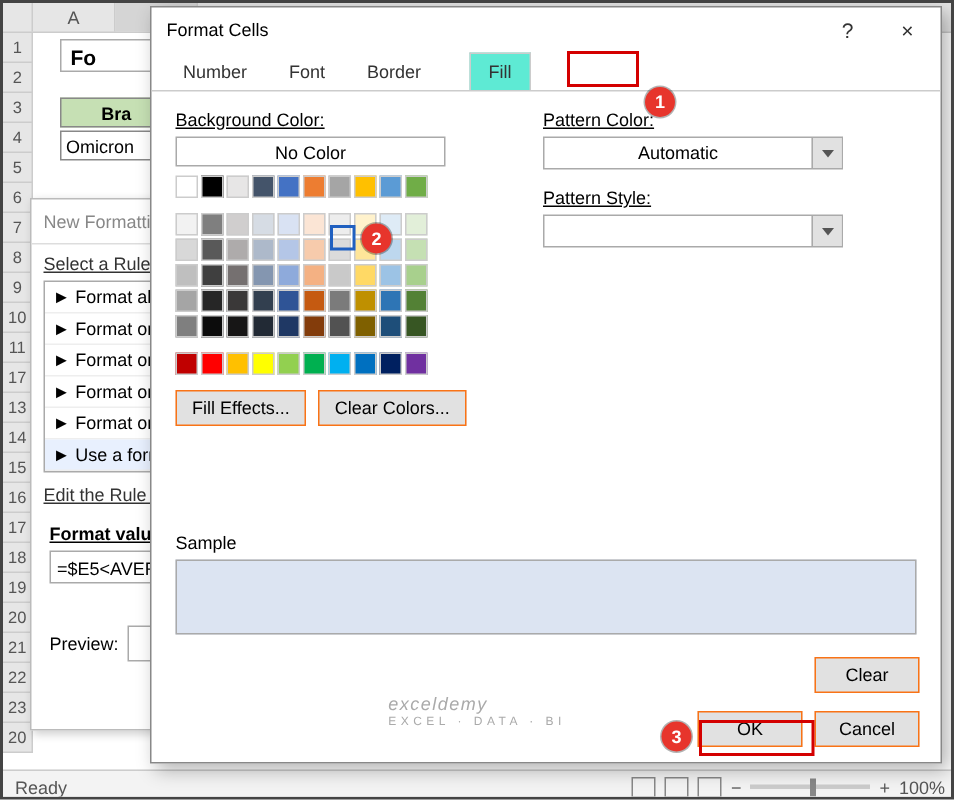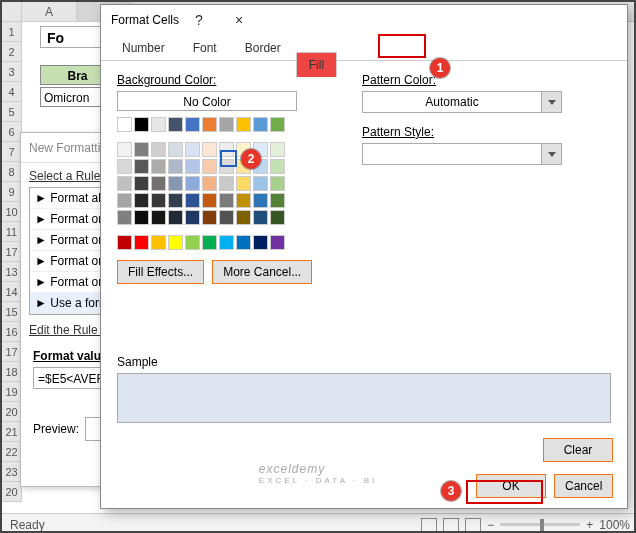--- a/index.html
+++ b/index.html
@@ -30,27 +30,27 @@
 .nfr .rules div { padding: 3px 5px; border-bottom: 1px solid #eee; white-space: nowrap; overflow: hidden; }
 .nfr .rules div.sel { background: #e8f0fe; }
 .nfr .fmlabel { padding: 10px 12px 2px; font-weight: bold; text-decoration: underline; }
 .nfr .fmfield { margin: 2px 12px; height: 22px; border: 1px solid #aaa; padding: 0 4px; line-height: 22px; white-space: nowrap; overflow: hidden; }
 .nfr .preview-row { display: flex; align-items: center; gap: 6px; margin: 28px 12px 0; }
 .nfr .preview-row .pb { flex: 0 0 auto; font-weight: normal; }
 .nfr .preview-row .pv { width: 60px; height: 24px; border: 1px solid #aaa; }
 
 
 .fc { position: absolute; left: 98px; top: 2px; width: 528px; height: 505px; background: #fff; border: 1px solid #888; box-shadow: 4px 4px 12px rgba(0,0,0,0.3); }
-.fc .titlebar { height: 30px; display: flex; align-items: center; justify-content: flex-start; padding: 0 2px 0 10px; }
+.fc .titlebar { height: 30px; display: flex; align-items: center; justify-content: space-between; padding: 0 2px 0 10px; }
 .fc .titlebar .t { font-size: 12px; }
 .fc .titlebar .wbtns { display: flex; }
 .fc .wbtn { width: 40px; height: 28px; display: flex; align-items: center; justify-content: center; font-size: 14px; color: #333; }
 .fc .tabs { display: flex; padding: 0 8px; border-bottom: 1px solid #ccc; position: relative; height: 26px; align-items: flex-end; }
 .fc .tab { padding: 5px 12px; border: 1px solid transparent; border-bottom: none; margin-right: 2px; color: #333; position: relative; }
-.fc .tab.active { border-color: #ccc; background: #ef4444; top: 17px; }
+.fc .tab.active { border-color: #ccc; background: #5eead4; top: 0; margin-left: 17px; }
 .fc .body { display: flex; padding: 10px 16px 0; gap: 30px; }
 .fc .lcol { width: 215px; }
 .fc .rcol { width: 230px; }
 .fc .lbl { padding: 2px 0 4px; text-decoration: underline; }
 .nocolor { width: 180px; height: 20px; border: 1px solid #aaa; text-align: center; line-height: 20px; margin-bottom: 6px; }
 .palette-row { display: flex; gap: 2px; margin-bottom: 2px; }
 .sw { width: 15px; height: 15px; border: 1px solid #ccc; }
 .gap { height: 8px; }
 .btnrow { display: flex; gap: 8px; margin-top: 10px; }
 .dlgbtn { border: 1px solid #f97316; background: #e1e1e1; padding: 3px 10px; line-height: 16px; }
@@ -245,21 +245,21 @@
           <div class="sw" style="background: rgb(255, 255, 0);"></div>
           <div class="sw" style="background: rgb(146, 208, 80);"></div>
           <div class="sw" style="background: rgb(0, 176, 80);"></div>
           <div class="sw" style="background: rgb(0, 176, 240);"></div>
           <div class="sw" style="background: rgb(0, 112, 192);"></div>
           <div class="sw" style="background: rgb(0, 32, 96);"></div>
           <div class="sw" style="background: rgb(112, 48, 160);"></div>
         </div>
       <div class="btnrow">
         <div class="dlgbtn">Fill Effects...</div>
-        <div class="dlgbtn">More Cancel...</div>
+        <div class="dlgbtn">Clear Colors...</div>
       </div>
     </div>
     <div class="rcol">
       <div class="lbl">Pattern Color:</div>
       <div class="dropdown">
         <div class="dv">Automatic</div>
         <div class="da">
             <div class="arrow-down"></div>
           </div>
       </div>
@@ -274,21 +274,21 @@
   </div>
   <div class="sample-area">
     <span>Sample</span>
     <div class="sample-box"></div>
   </div>
   <div class="clear-row">
     <div class="dlgbtn" style="width:70px;text-align:center;">Clear</div>
   </div>
   <div class="footer">
     <div class="dlgbtn" style="width:70px;text-align:center;">OK</div>
-    <div class="dlgbtn" style="width:59px;text-align:center;">Cancel</div>
+    <div class="dlgbtn" style="width:70px;text-align:center;">Cancel</div>
   </div>
 </div>
 
 <div class="redbox" style="left:376px;top:32px;width:48px;height:24px;"></div>
 <div class="bluebox" style="left:218px;top:148px;width:17px;height:17px;"></div>
 <div class="redbox" style="left:464px;top:478px;width:77px;height:24px;"></div>
 <div class="callout" style="left:428px;top:56px;">1</div>
 <div class="callout" style="left:239px;top:147px;">2</div>
 <div class="callout" style="left:439px;top:479px;">3</div>
 

